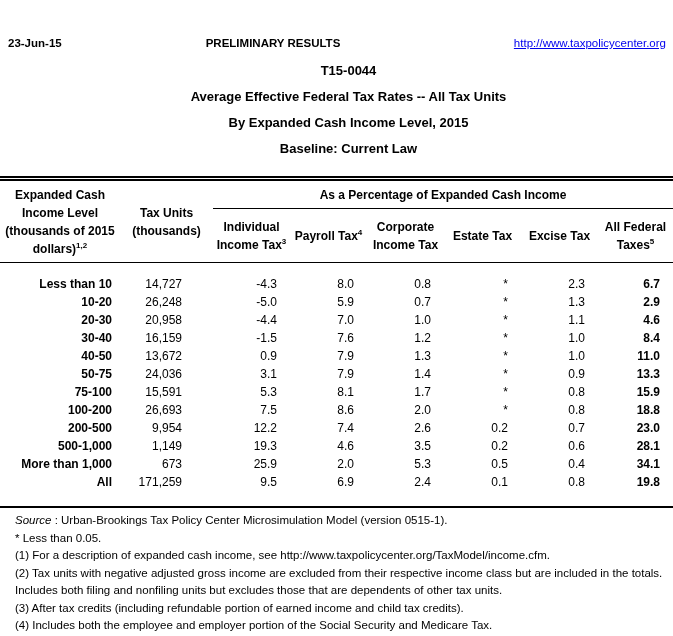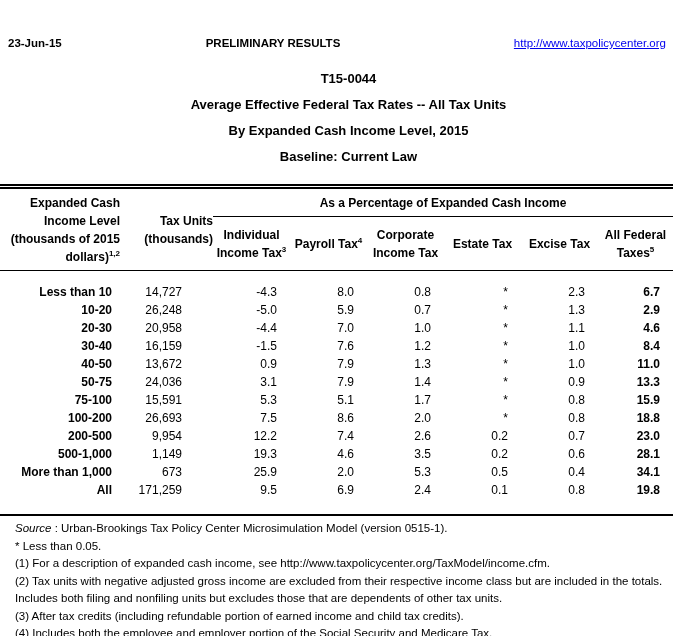--- a/index.html
+++ b/index.html
@@ -20,34 +20,34 @@
     position: absolute; left: 273px; top: 5px;
     transform: translateX(-50%);
     font-weight: bold; font-size: 11.5px; white-space: nowrap;
   }
   .toplink {
     position: absolute; right: 7px; top: 5px;
     font-size: 11.5px; color: #0000EE;
     text-decoration: underline; white-space: nowrap; cursor: pointer; text-align: right;
   }
   
-  .titles { margin-top: 12px; text-align: center; padding-left: 24px; }
+  .titles { margin-top: 4px; text-align: center; padding-left: 24px; }
   .titles div {
     font-weight: bold; font-size: 13px; line-height: 26px; white-space: nowrap;
   }
   
   table {
     width: 673px; margin-top: 14px;
     border-collapse: collapse; table-layout: fixed;
     border-top: 5px double #000;
     border-bottom: 2px solid #000;
   }
   th { font-weight: bold; font-size: 12px; padding: 0; }
   .col1h, .col2h {
-    vertical-align: middle; text-align: right;
+    vertical-align: middle; text-align: center;
     border-bottom: 1.5px solid #000;
   }
   .hl { line-height: 18px; white-space: nowrap; }
   .spanh {
     height: 30px; vertical-align: middle; text-align: center;
     border-bottom: 1px solid #000; white-space: nowrap;
   }
   #subheader-row th {
     height: 54px; vertical-align: middle; text-align: center;
     border-bottom: 1.5px solid #000;
@@ -191,21 +191,21 @@
         <td class="cnum">7.9</td>
         <td class="cnum">1.4</td>
         <td class="cnum">*</td>
         <td class="cnum">0.9</td>
         <td class="cnum clast">13.3</td>
       </tr>
       <tr>
         <td class="c1">75-100</td>
         <td class="c2">15,591</td>
         <td class="cnum">5.3</td>
-        <td class="cnum">5.1</td>
+        <td class="cnum">8.1</td>
         <td class="cnum">1.7</td>
         <td class="cnum">*</td>
         <td class="cnum">0.8</td>
         <td class="cnum clast">15.9</td>
       </tr>
       <tr>
         <td class="c1">100-200</td>
         <td class="c2">26,693</td>
         <td class="cnum">7.5</td>
         <td class="cnum">8.6</td>

